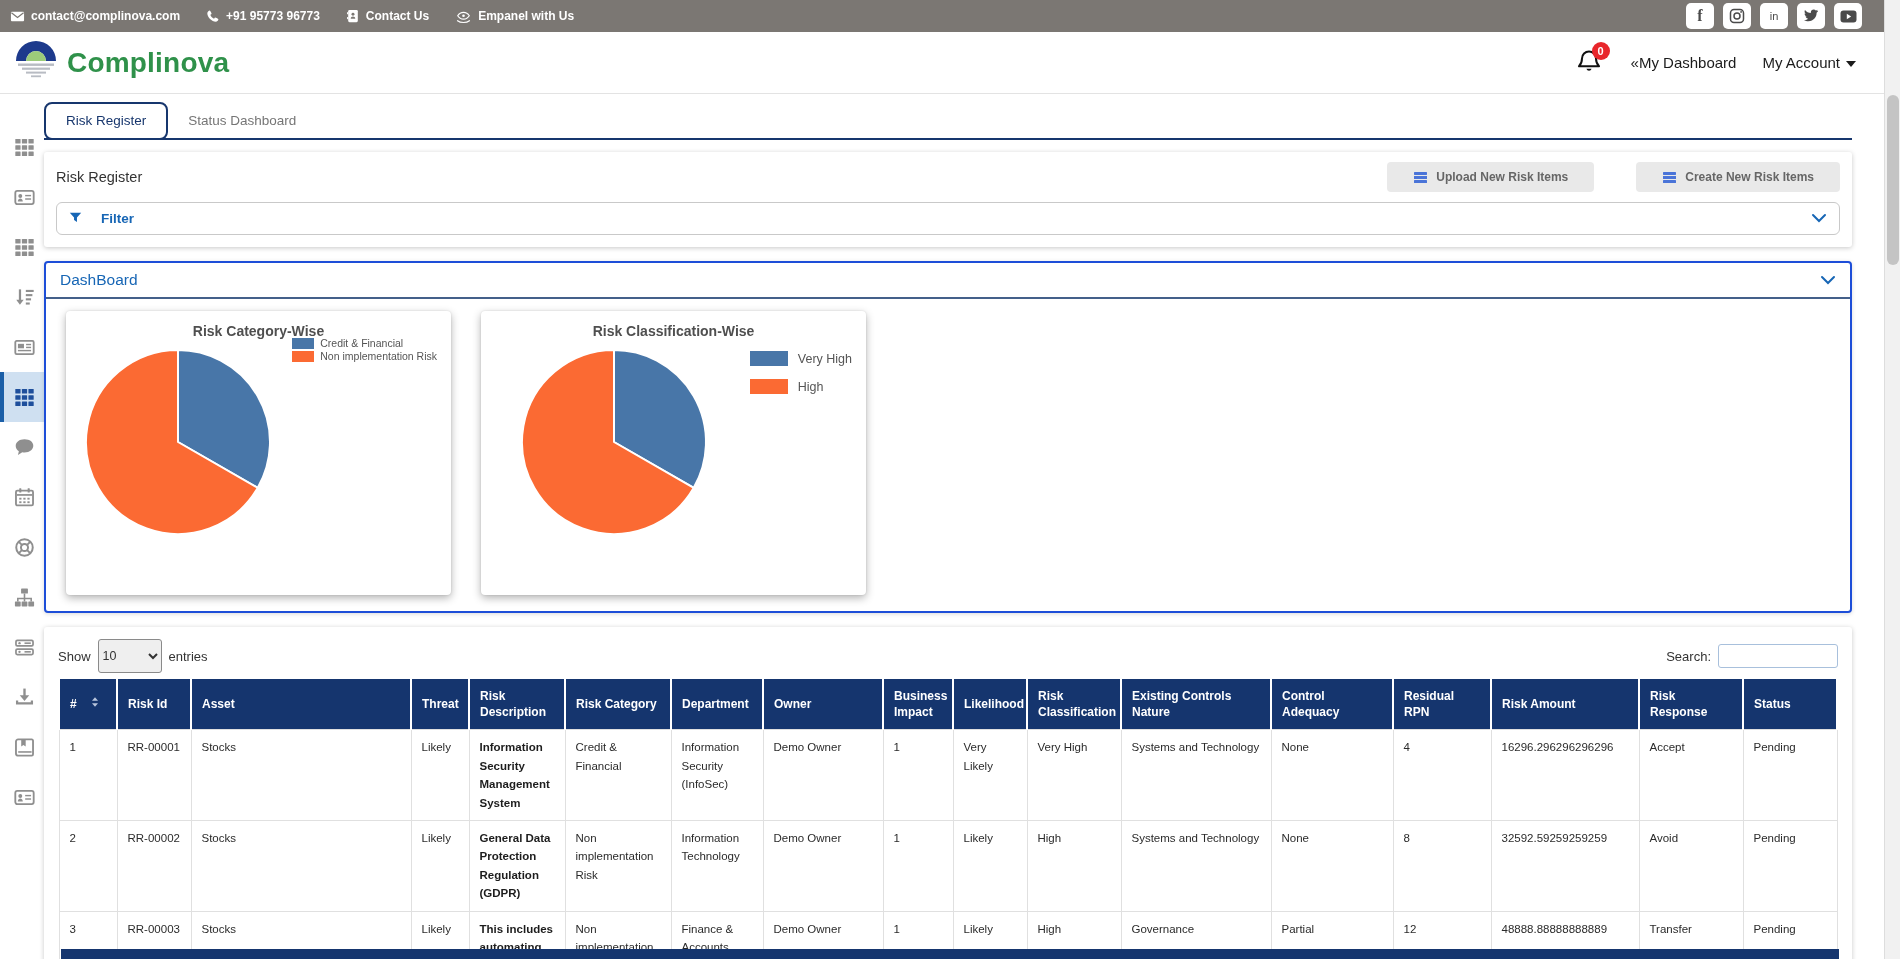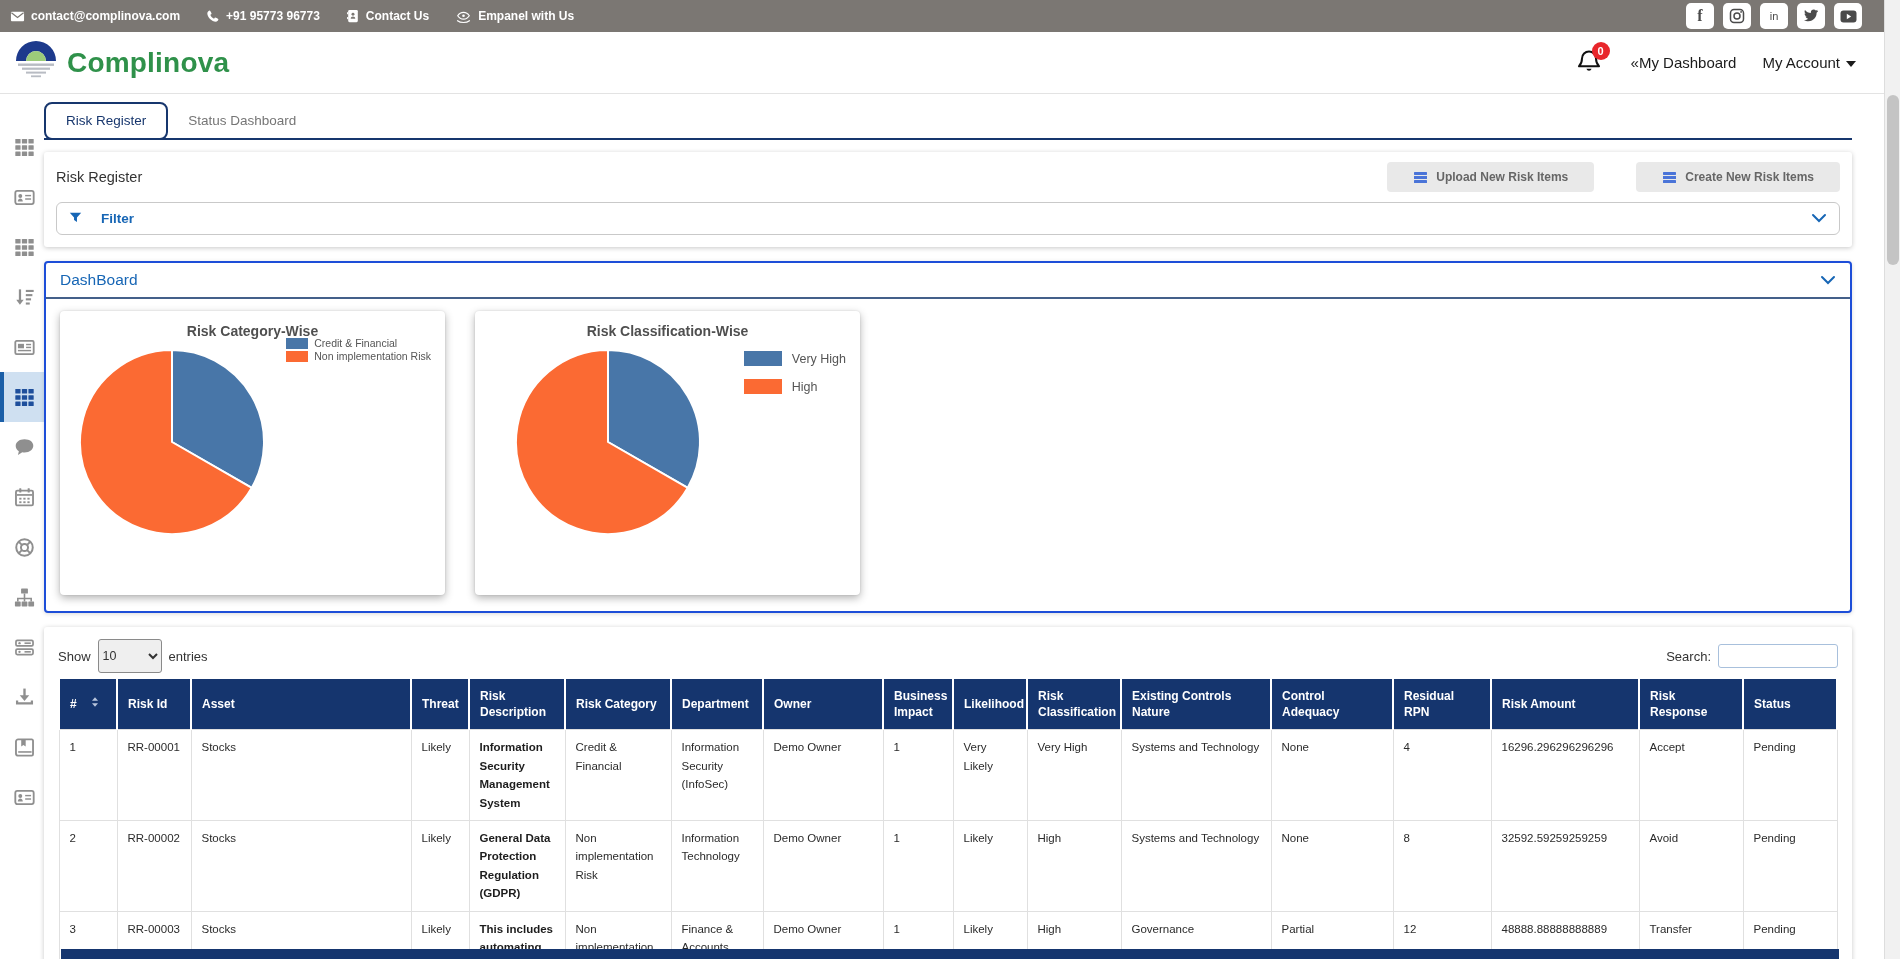--- a/index.html
+++ b/index.html
@@ -47,21 +47,21 @@
   .btn-gray { background:#e9e9e9; border:none; border-radius:4px; height:30px; padding:0 26px; font-size:12px; font-weight:700; color:#666; display:flex; align-items:center; gap:8px; cursor:pointer; font-family:"Liberation Sans",sans-serif; }
   .btn-gray svg { display:block; }
   .filter-bar { margin-top:6px; border:1px solid #c9c9c9; border-radius:6px; height:33px; display:flex; align-items:center; padding:0 12px; cursor:pointer; }
   .filter-label { color:#1766b5; font-size:13.5px; font-weight:600; margin-left:7px;padding-left:12px; }
   .bar-chevron { margin-left:auto; cursor:pointer; display:flex; }
 
   
   .dash-card { margin-top:14px; border:2px solid #1d4ed8; border-radius:4px; box-shadow:0 1px 4px rgba(0,0,0,.15); background:#fff; }
   .dash-head { height:36px; display:flex; align-items:center; padding:0 14px; border-bottom:2px solid #44608a; cursor:pointer; }
   .dash-title { color:#1766b5; font-size:15.5px; }
-  .charts { display:flex; gap:30px; padding:12px 14px 16px; }
+  .charts { display:flex; gap:30px; padding:12px 20px 16px; }
   .chart-card { width:385px; height:284px; position:relative; background:#fff; border-radius:4px; box-shadow:0 3px 8px rgba(0,0,0,.3), 0 0 2px rgba(0,0,0,.12); }
   .chart-title { text-align:center; margin-top:12px; font-size:14px; font-weight:700; color:#4f4f4f; }
   .pie { position:absolute; top:36px; left:17px; }
   .chart-card:nth-child(2) .pie, .chart-card:nth-child(3) .pie { left:38px; }
   .legend { position:absolute; right:14px; top:40px; }
   .legend-item { display:flex; align-items:center; }
   .legend.compact { top:26px; }
   .legend.compact .legend-item { margin-bottom:1px; }
   .legend.compact .swatch { width:22px; height:11px; margin-right:6px; }
   .legend.compact .legend-label { font-size:10.5px; color:#555; }

